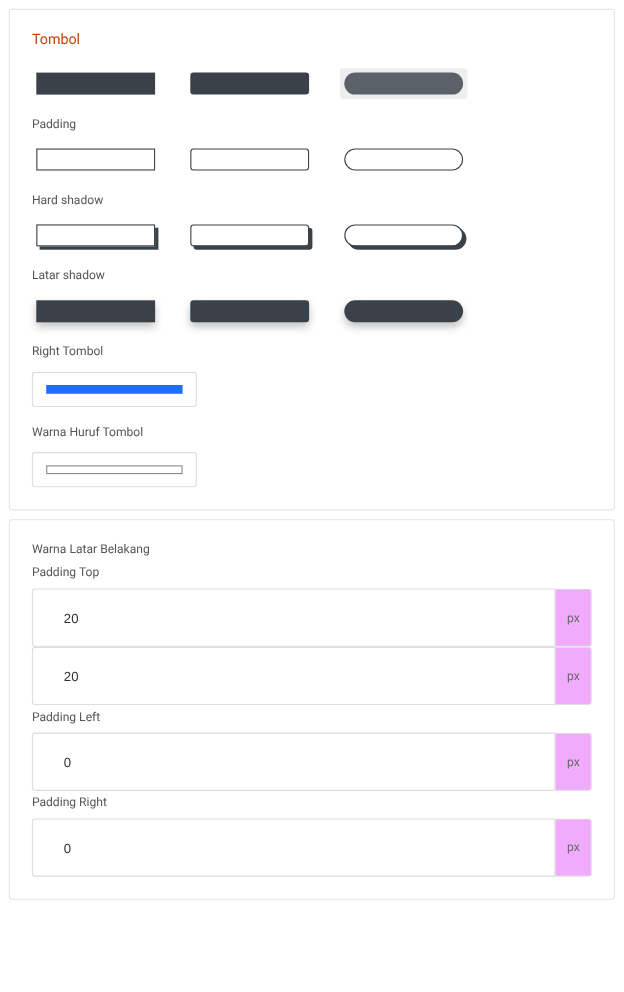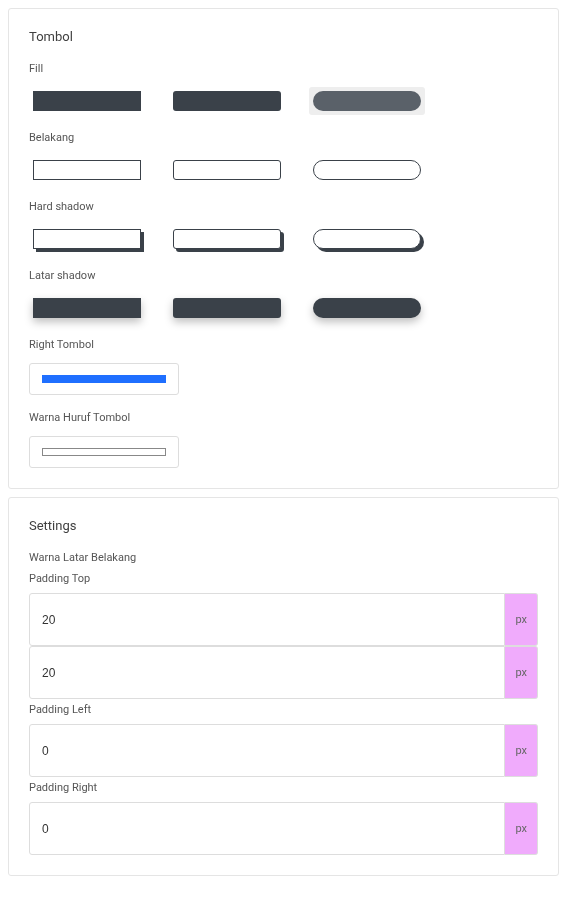--- a/index.html
+++ b/index.html
@@ -15,21 +15,21 @@
       color: #333;
     }
     .panel {
       border: 1px solid #e5e5e5;
       border-radius: 3px;
       margin: 8px;
       padding: 20px;
     }
     .panel-title {
       font-size: 13px;
-      color: #404040;
+      color: #c2410c;
       margin-bottom: 18px;
       font-weight: 400;
     }
     .section-label {
       font-size: 11px;
       color: #555;
       margin-bottom: 12px;
       margin-top: 16px;
       font-weight: 400;
     }
@@ -142,21 +142,21 @@
       display: block;
     }
     .input-group {
       display: flex;
       width: 100%;
     }
     .num-input {
       flex: 1;
       border: 1px solid #ddd;
       border-radius: 3px 0 0 3px;
-      padding: 9px 12px;
+      padding: 9px 28px;
       font-size: 12px;
       color: #333;
       outline: none;
       background: #fff;
     }
     .unit-addon {
       border: 1px solid #ddd;
       border-left: none;
       border-radius: 0 3px 3px 0;
       background: #f0abfc;
@@ -166,34 +166,33 @@
       display: flex;
       align-items: center;
     }
   </style>
 </head>
 <body>
 
 <div class="panel">
   <div class="panel-title">Tombol</div>
 
-  <div class="section-label">Fill</div>
   <div class="style-row">
     <div class="style-btn-wrap">
         <span class="style-btn fill-dark"></span>
       </div>
     <div class="style-btn-wrap">
         <span class="style-btn fill-dark rounded"></span>
       </div>
     <div class="style-btn-wrap selected">
         <span class="style-btn fill-dark pill"></span>
       </div>
   </div>
 
-  <div class="section-label">Belakang</div>
+  <div class="section-label">Padding</div>
   <div class="style-row">
     <div class="style-btn-wrap">
         <span class="style-btn outline-btn"></span>
       </div>
     <div class="style-btn-wrap">
         <span class="style-btn outline-btn rounded"></span>
       </div>
     <div class="style-btn-wrap">
         <span class="style-btn outline-btn pill"></span>
       </div>
@@ -230,21 +229,20 @@
     <span class="color-swatch blue"></span>
   </div>
 
   <div class="section-label">Warna Huruf Tombol</div>
   <div class="color-field">
     <span class="color-swatch white"></span>
   </div>
 </div>
 
 <div class="panel">
-  <div class="panel-title">Settings</div>
 
   <div class="field-label" style="margin-top:0">Warna Latar Belakang</div>
 
   <label class="field-label">Padding Top</label>
   <div class="input-group">
     <input class="num-input" type="text" value="20" style="">
     <span class="unit-addon">px</span>
   </div>
 
   <div class="input-group">

